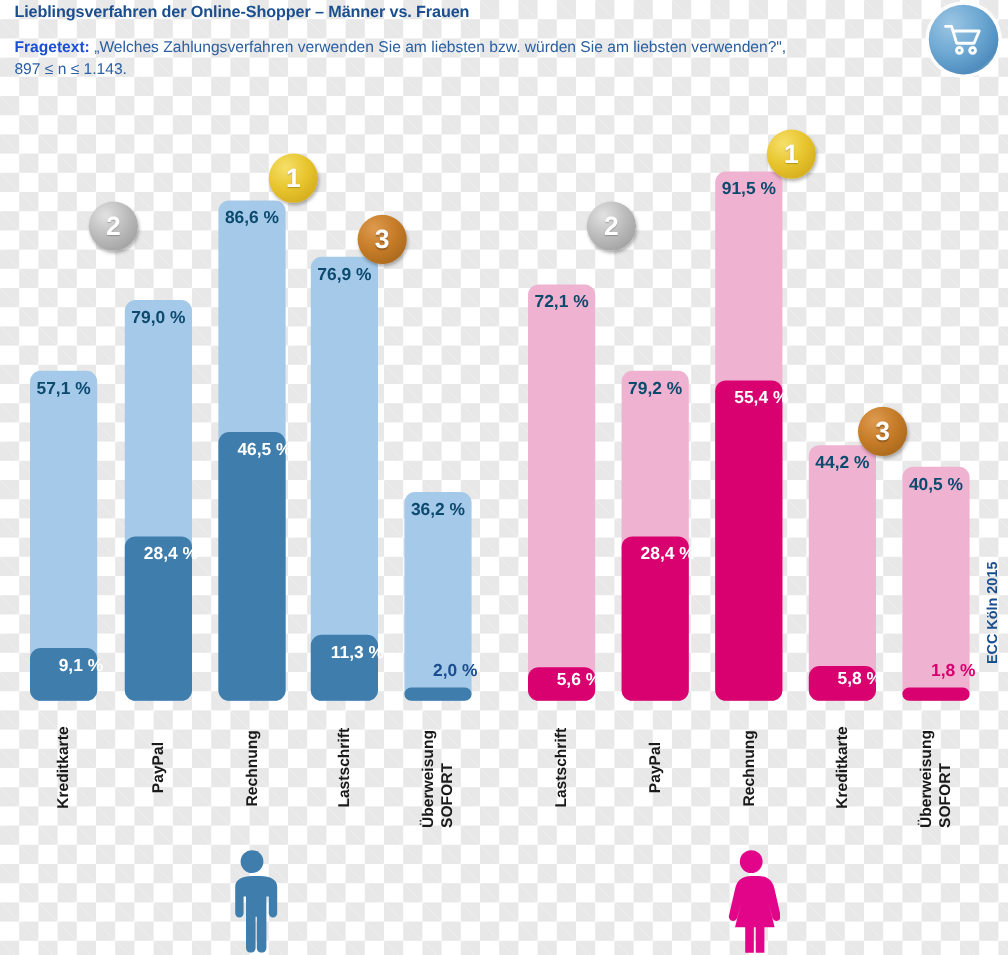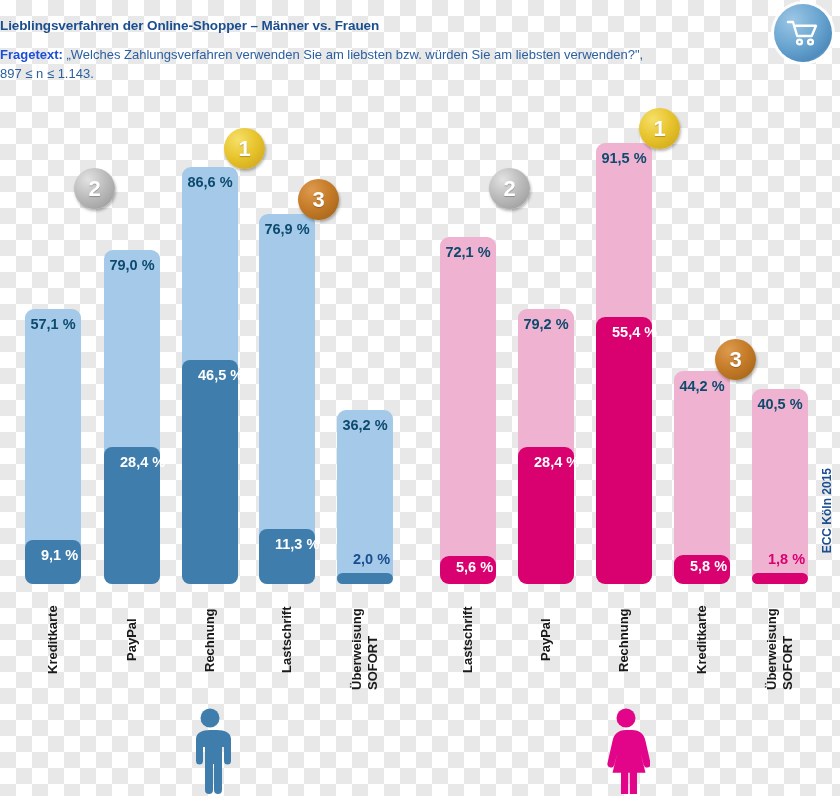--- a/index.html
+++ b/index.html
@@ -17,23 +17,23 @@
       linear-gradient(45deg, #e8e8e8 25%, transparent 25%, transparent 75%, #e8e8e8 75%),
       linear-gradient(45deg, #e8e8e8 25%, transparent 25%, transparent 75%, #e8e8e8 75%);
     background-size: 32px 32px;
     background-position: 0 0, 16px 16px;
   }
 
   
   #header {
     position: absolute;
     left: 0;
-    top: 18px;
+    top: 2px;
     width: 800px;
-    padding-left: 0;
+    padding-left: 12px;
     color: #1b4e8e;
   }
   #chart-title {
     font-size: 13.5px;
     font-weight: bold;
     color: #1b4e8e;
     letter-spacing: -0.1px;
     margin: 0 0 13px 0;
     white-space: nowrap;
   }
@@ -100,31 +100,31 @@
     width: 56px;
     text-align: center;
     color: #0c4a6e;
     font-size: 14.5px;
     font-weight: bold;
     white-space: nowrap;
   }
   .bar-label-inner {
     position: absolute;
     top: 7px;
-    left: 16px;
-    width: 56px;
-    text-align: left;
+    left: 5px;
+    width: 56px;
+    text-align: right;
     color: #ffffff;
     font-size: 14.5px;
     font-weight: bold;
     white-space: nowrap;
   }
   
   .m .bar-outer { background: #a4c9e9; }
-  .m .bar-inner { background: #3f7eac; border-radius: 8px; }
+  .m .bar-inner { background: #3f7eac; }
   
   .f .bar-outer { background: #efb2d1; }
   .f .bar-inner { background: #d9006f; }
 
   
   .bar-label-inner.tiny { color: #1b4e8e; top: -22px; }
   .f .bar-label-inner.tiny { color: #d9006f; }
 
   
   .medal {

